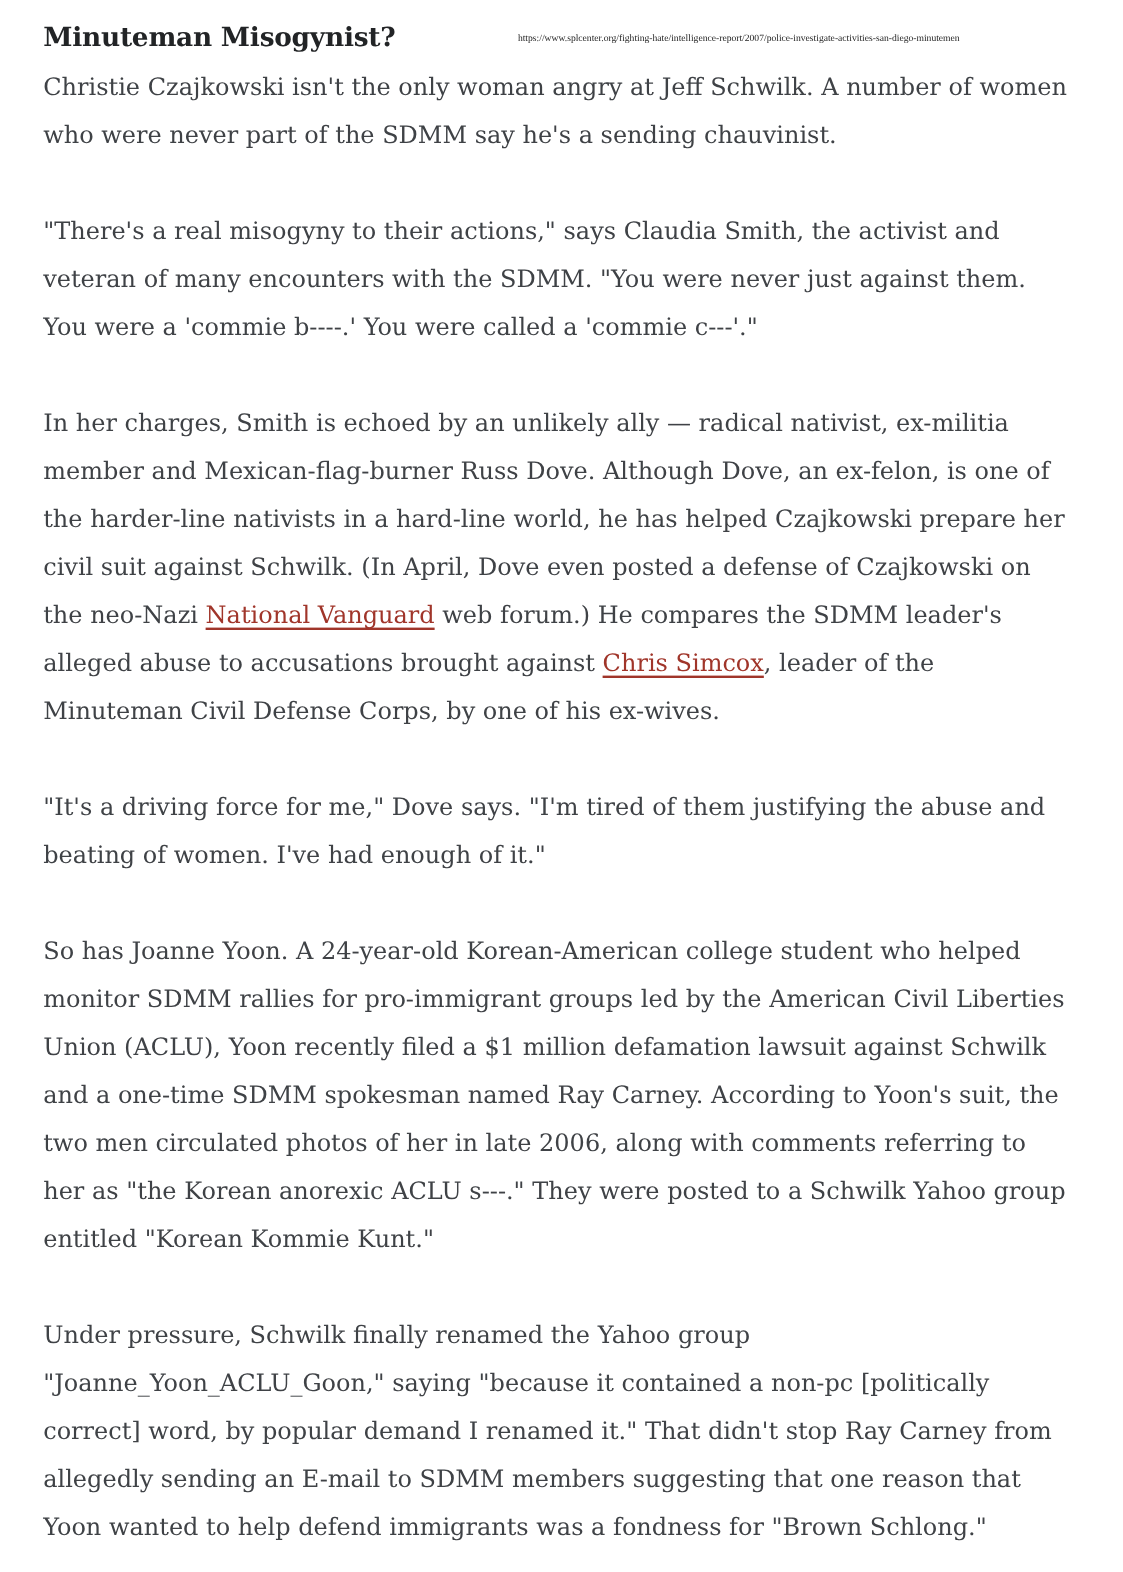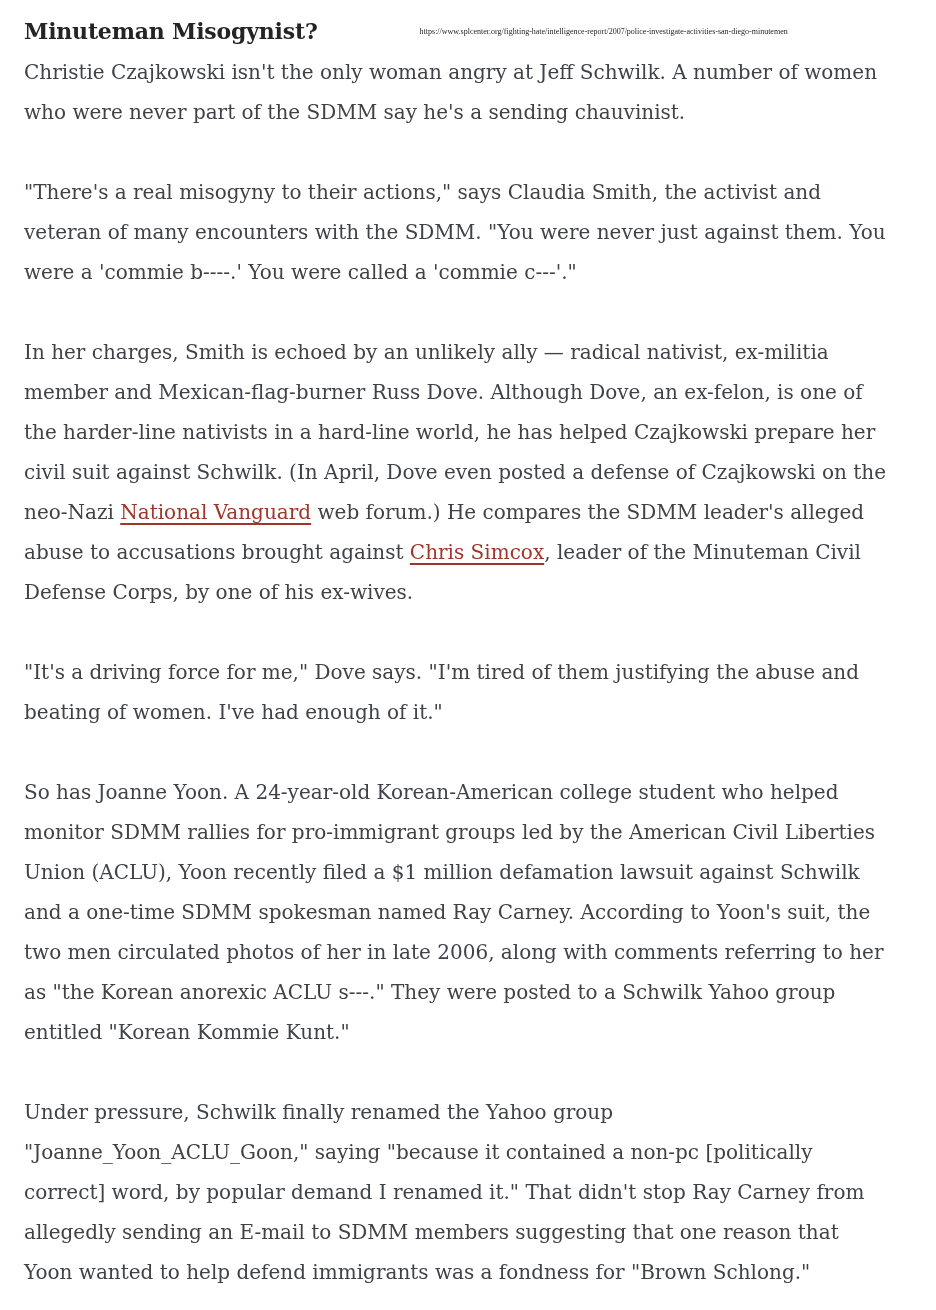--- a/index.html
+++ b/index.html
@@ -5,21 +5,21 @@
   html, body {
     margin: 0;
     padding: 0;
     background: #ffffff;
   }
   .page {
     width: 936px;
     height: 1310px;
     box-sizing: border-box;
     background: #ffffff;
-    padding: 18px 44px 0 24px;
+    padding: 18px 44px 0 36px;
     overflow: hidden;
     font-family: "DejaVu Serif", "Liberation Serif", serif;
   }
   .header-row {
     display: flex;
     align-items: flex-start;
     margin-bottom: 8px;
   }
   .heading {
     font-family: "DejaVu Serif", "Liberation Serif", serif;

